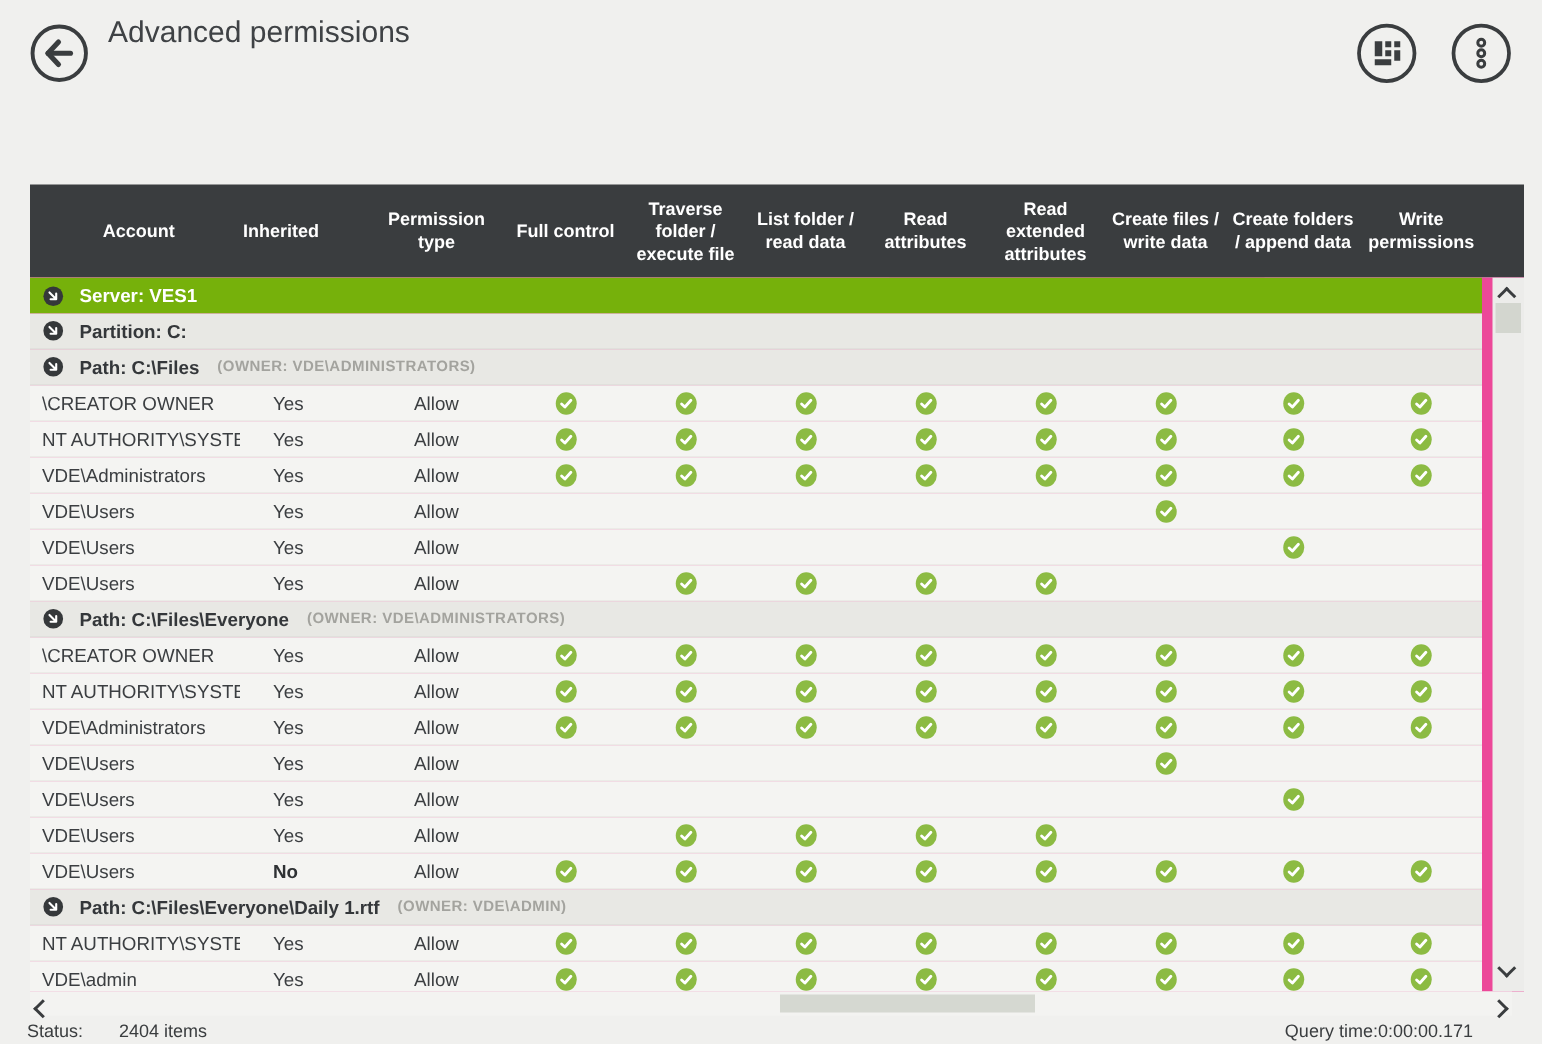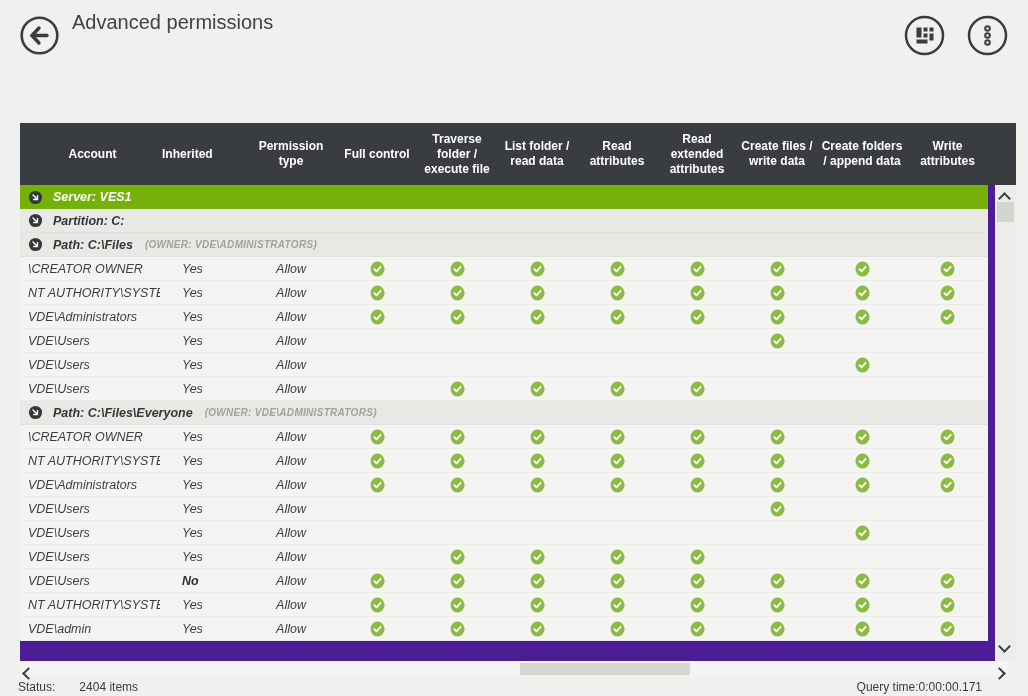--- a/index.html
+++ b/index.html
@@ -33,21 +33,21 @@
   .search-box input::placeholder{color:#a9a9a4;}
   .filters-btn{position:absolute;left:865px;top:83px;width:138px;height:25px;background:#d9d9d4;border:none;
                font-size:13px;color:#33373a;font-family:"Liberation Sans",sans-serif;cursor:pointer;}
 
   
   .table-wrap{position:absolute;top:123px;left:20px;width:996px;height:538px;}
   .thead{height:62px;background:#3a3d3f;display:grid;grid-template-columns:var(--cols);align-items:center;}
   .th{color:#fff;font-size:12px;font-weight:bold;text-align:center;line-height:1.25;padding:0 3px;box-sizing:border-box;}
   .th0{text-align:center;padding-left:8px;}
   .th1{text-align:left;padding-left:2px;}
-  .tbody{position:relative;height:476px;overflow:hidden;background:#4c1d95;font-style:italic;}
+  .tbody{position:relative;height:476px;overflow:hidden;background:#ec4899;}
   .rows{position:absolute;top:0;left:0;width:968px;}
   .grow{height:24px;box-sizing:border-box;display:flex;align-items:center;background:#e8e8e4;
         padding-left:8px;border-bottom:1px solid #e0e0dc;cursor:pointer;}
   .grow.selected{background:#76b10b;border-bottom:none;}
   .expand{width:15px;height:15px;flex:none;display:inline-block;}
   .expand svg{display:block;width:15px;height:15px;}
   .glabel{font-size:12.5px;font-weight:bold;color:#34373a;margin-left:10px;white-space:nowrap;}
   .grow.selected .glabel{color:#fff;}
   .gowner{font-size:10px;font-weight:bold;color:#a3a39e;margin-left:12px;letter-spacing:.3px;white-space:nowrap;}
   .drow{height:24px;box-sizing:border-box;display:grid;grid-template-columns:var(--cols);align-items:center;
@@ -146,21 +146,21 @@
         <div class="th th0">Account</div>
         <div class="th th1">Inherited</div>
         <div class="th th2">Permission type</div>
         <div class="th th3">Full control</div>
         <div class="th th4">Traverse folder / execute file</div>
         <div class="th th5">List folder / read data</div>
         <div class="th th6">Read attributes</div>
         <div class="th th7">Read extended attributes</div>
         <div class="th th8">Create files / write data</div>
         <div class="th th9">Create folders / append data</div>
-        <div class="th th10">Write attributes</div>
+        <div class="th th10">Write permissions</div>
       </div>
     <div class="tbody">
       <div class="rows">
           <div class="grow selected">
             <span class="expand">
               <svg viewBox="0 0 16 16">
                 <circle cx="8" cy="8" r="7" fill="#35383a"></circle>
                 <path d="M5.3 5.3 L9.6 9.6 M10.1 6.1 L10.1 10.1 L6.1 10.1" stroke="#fff" stroke-width="1.5" fill="none" stroke-linecap="round" stroke-linejoin="round"></path>
               </svg>
             </span>
@@ -833,20 +833,30 @@
             </div>
             <div class="cell perm">
               <span class="check">
                 <svg viewBox="0 0 15 16">
                   <ellipse cx="7.5" cy="8" rx="7" ry="7.5" fill="#8cbb43"></ellipse>
                   <path d="M4.4 8.3 L6.6 10.3 L10.6 5.8" stroke="#fff" stroke-width="1.9" fill="none" stroke-linecap="round" stroke-linejoin="round"></path>
                 </svg>
               </span>
             </div>
           </div>
+          <div class="grow">
+            <span class="expand">
+              <svg viewBox="0 0 16 16">
+                <circle cx="8" cy="8" r="7" fill="#35383a"></circle>
+                <path d="M5.3 5.3 L9.6 9.6 M10.1 6.1 L10.1 10.1 L6.1 10.1" stroke="#fff" stroke-width="1.5" fill="none" stroke-linecap="round" stroke-linejoin="round"></path>
+              </svg>
+            </span>
+            <span class="glabel">Path: C:\Files\Everyone\Daily 1.rtf</span>
+            <span class="gowner">(OWNER: VDE\ADMIN)</span>
+          </div>
           <div class="drow">
             <div class="cell acct">NT AUTHORITY\SYSTEM</div>
             <div class="cell inh">Yes</div>
             <div class="cell ptype">Allow</div>
             <div class="cell perm">
               <span class="check">
                 <svg viewBox="0 0 15 16">
                   <ellipse cx="7.5" cy="8" rx="7" ry="7.5" fill="#8cbb43"></ellipse>
                   <path d="M4.4 8.3 L6.6 10.3 L10.6 5.8" stroke="#fff" stroke-width="1.9" fill="none" stroke-linecap="round" stroke-linejoin="round"></path>
                 </svg>

